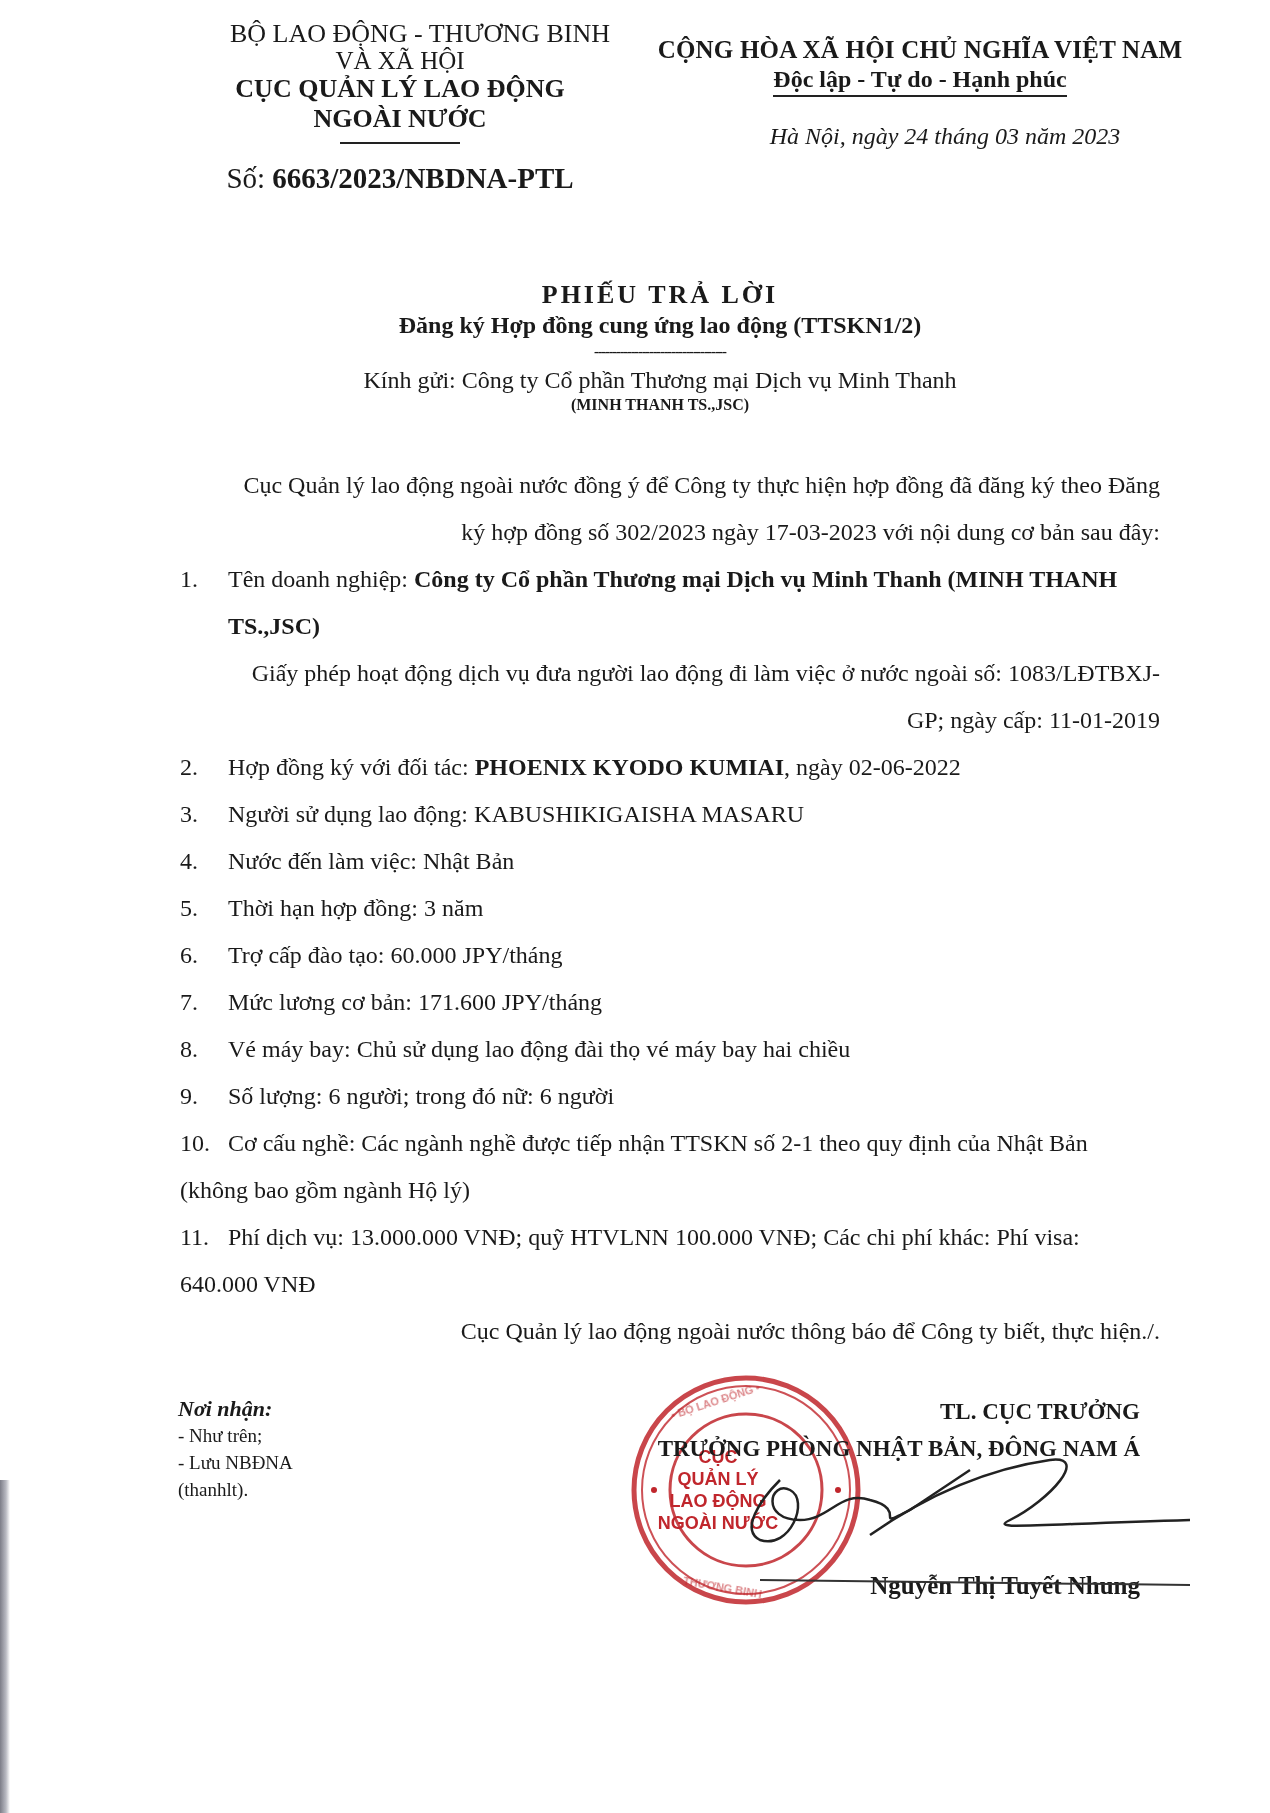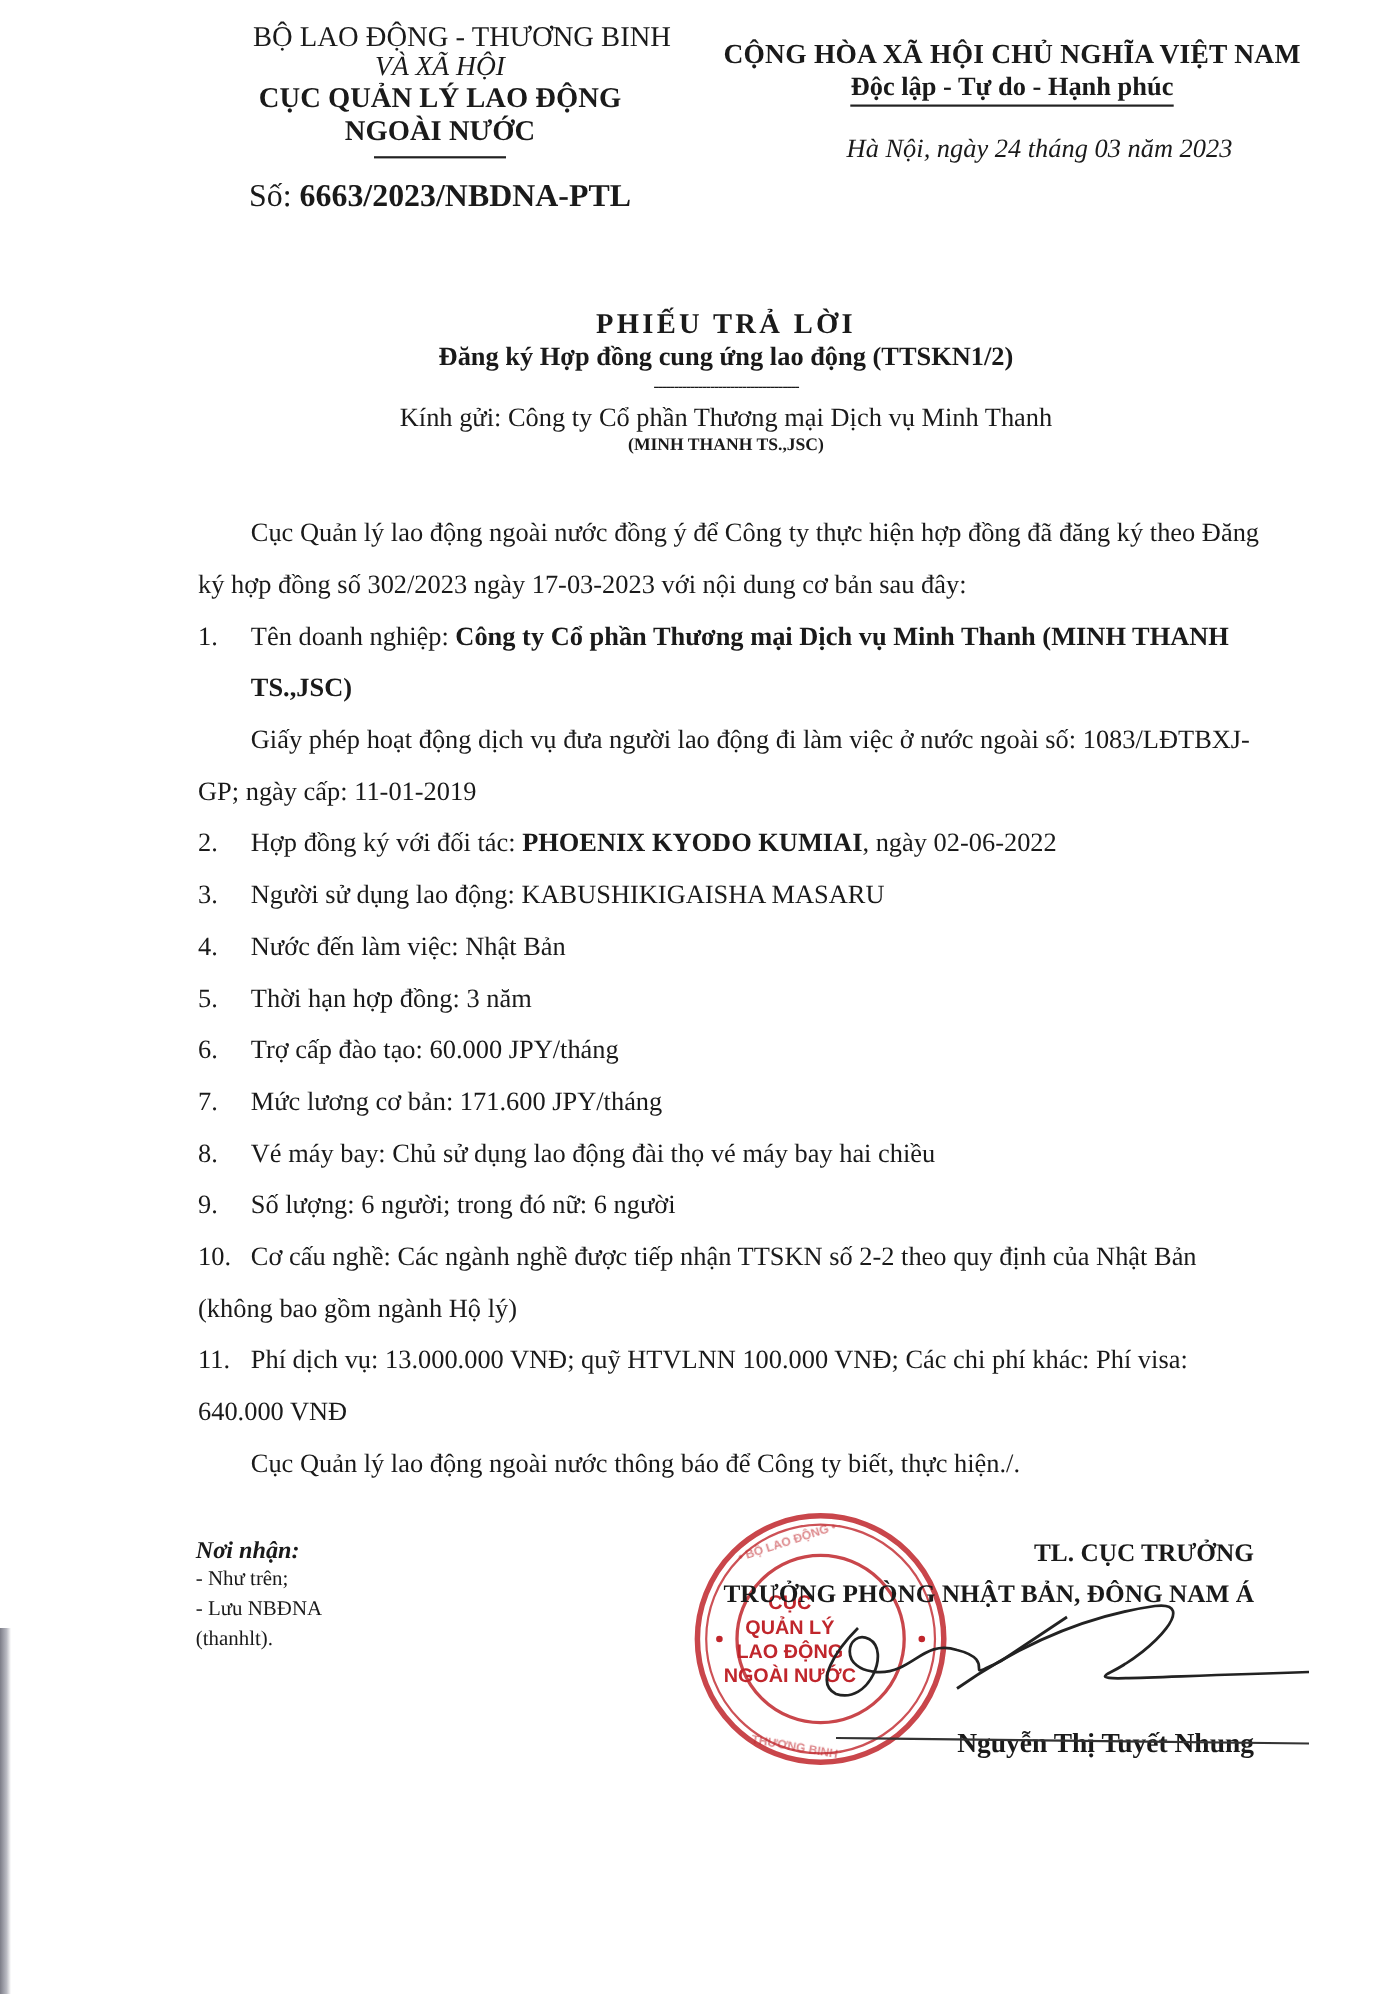--- a/index.html
+++ b/index.html
@@ -7,41 +7,41 @@
     width:1270px; height:1813px; position:relative; overflow:hidden;
     font-family:"Liberation Serif","DejaVu Serif",serif; color:#1a1a1a;
   }
   .left-shadow {
     position:absolute; left:0; top:1480px; width:10px; height:333px;
     background:linear-gradient(to right,#7c7d88,#b9bac2 60%,rgba(255,255,255,0));
   }
   .abs { position:absolute; }
   .hdr-left { left:190px; top:20px; width:420px; text-align:center; }
   .hdr-left .l1 { font-size:26px; line-height:28px;text-align:right; }
-  .hdr-left .l2 { font-size:25px; line-height:26px;font-style:italic; }
+  .hdr-left .l2 { font-size:25px; line-height:26px; }
   .hdr-left .l3 { font-size:26px; line-height:30px; font-weight:bold; }
   .hdr-left .rule { width:120px; height:2px; background:#222; margin:8px auto 18px; }
   .hdr-left .num { font-size:29px; }
   .hdr-left .num b { font-weight:bold; }
 
   .hdr-right { left:640px; top:36px; width:560px; text-align:center; }
   .hdr-right .r1 { font-size:25px; font-weight:bold; letter-spacing:0.2px; }
   .hdr-right .r2 { font-size:24px; font-weight:bold; display:inline-block; border-bottom:2px solid #222; padding-bottom:2px; margin-top:2px; }
   .hdr-right .date { font-size:24px; font-style:italic; margin-top:26px; padding-left:50px; }
 
   .title-block { left:300px; top:280px; width:720px; text-align:center; }
   .title-block .t1 { font-size:26px; font-weight:bold; letter-spacing:3px; }
   .title-block .t2 { font-size:24px; font-weight:bold; margin-top:2px; }
   .title-block .dash { font-size:14px; letter-spacing:-1px; font-weight:bold; margin-top:4px; line-height:18px; }
   .title-block .t3 { font-size:24px; margin-top:6px; }
   .title-block .t4 { font-size:16px; font-weight:bold; margin-top:2px; }
 
   .body-text { left:180px; top:462px; width:980px; font-size:24px; line-height:47px; }
   .body-text p { margin:0; }
-  .indent { text-indent:48px; }
+  .indent { text-indent:48px;text-align:right; }
   .item { display:flex; }
   .item .n { width:48px; flex:none; }
   .item .c { flex:1; }
   .bold { font-weight:bold; }
 
   .recipients { left:178px; top:1395px; font-size:22px; line-height:27px; }
   .recipients .lbl { font-size:22px; font-style:italic; font-weight:bold; }
   .recipients .it { font-size:19px; }
 
   .sign { left:560px; top:1393px; width:580px; text-align:right; font-weight:bold; font-size:23px; line-height:37px; }
@@ -112,21 +112,21 @@
     <span class="c"><span>Mức lương cơ bản: </span><span>171.600 JPY/tháng</span></span>
   </div>
   <div class="item">
     <span class="n">8.</span>
     <span class="c"><span>Vé máy bay: </span><span>Chủ sử dụng lao động đài thọ vé máy bay hai chiều</span></span>
   </div>
   <div class="item">
     <span class="n">9.</span>
     <span class="c"><span>Số lượng: </span><span>6 người; trong đó nữ: 6 người</span></span>
   </div>
-  <p><span style="display:inline-block;width:48px">10.</span><span>Cơ cấu nghề: </span><span>Các ngành nghề được tiếp nhận TTSKN số 2-2 theo quy định của Nhật Bản (không bao gồm ngành Hộ lý)</span></p>
+  <p><span style="display:inline-block;width:48px">10.</span><span>Cơ cấu nghề: </span><span>Các ngành nghề được tiếp nhận TTSKN số 2-1 theo quy định của Nhật Bản (không bao gồm ngành Hộ lý)</span></p>
   <p><span style="display:inline-block;width:48px">11.</span><span>Phí dịch vụ: </span><span>13.000.000 VNĐ; quỹ HTVLNN 100.000 VNĐ; Các chi phí khác: Phí visa: 640.000 VNĐ</span></p>
 
   <p class="indent">Cục Quản lý lao động ngoài nước thông báo để  Công ty biết, thực hiện./.</p>
 </div>
 
 <div class="abs recipients">
   <div class="lbl">Nơi nhận:</div>
   <div class="it">- Như trên;</div>
   <div class="it">- Lưu NBĐNA</div>
   <div class="it">(thanhlt).</div>

